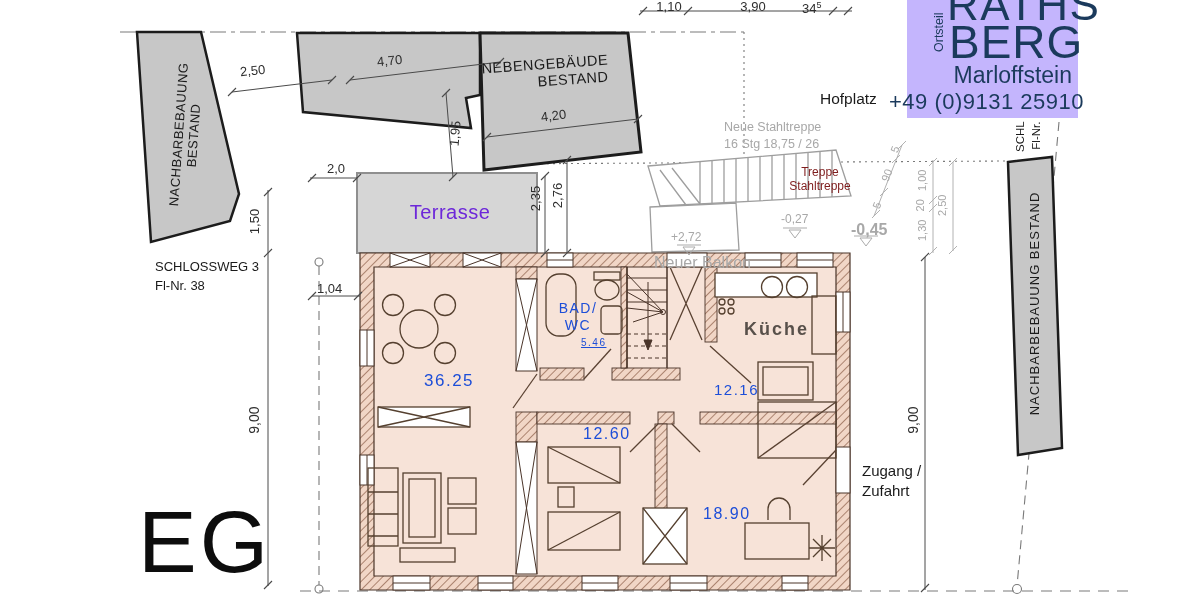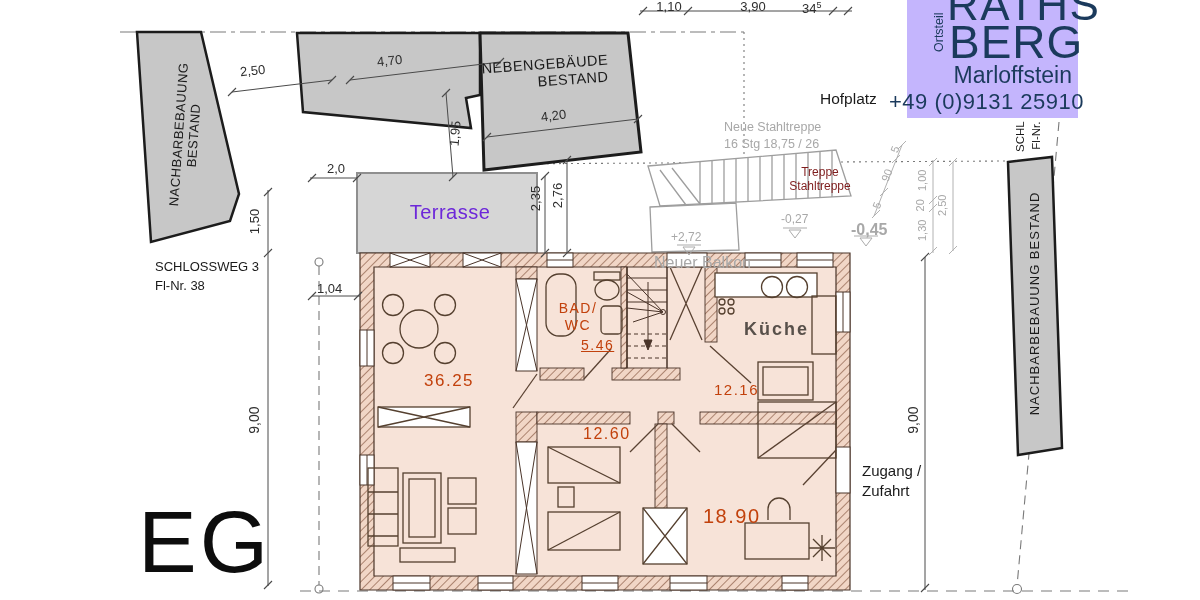--- a/index.html
+++ b/index.html
@@ -3,21 +3,21 @@
 <meta charset="utf-8">
 <style>
   html,body{margin:0;padding:0;background:#fff;}
   #stage{position:relative;width:1200px;height:600px;overflow:hidden;background:#ffffff;
          font-family:"Liberation Sans",sans-serif;}
   #drawing{position:absolute;left:0;top:0;}
   .lbl{position:absolute;white-space:nowrap;color:#1a1a1a;font-size:13px;line-height:1.15;}
   .ctr{text-align:center;}
   .rt{text-align:right;}
   .gray{color:#a8a8a8;}
-  .scan{color:#c2410c;letter-spacing:1.5px;}
+  .scan{color:#1d4ed8;letter-spacing:1.5px;}
   .dim{color:#2e2e2e;font-size:13px;}
   .sdim{color:#a8a8a8;font-size:11px;}
   .r90{transform:rotate(-90deg);}
   .r70{transform:rotate(-70deg);}
   .r86{transform:rotate(-86deg);}
   .sup{font-size:9px;vertical-align:super;}
   #logobox{position:absolute;left:907px;top:0;width:171px;height:118px;background:#c4b5fd;}
   #logobox .lbl{color:#1b3a5c;}
   .navy{color:#1b3a5c;}
 </style>
@@ -258,25 +258,25 @@
   <div>Zufahrt</div>
 </div>
 
 <div class="lbl" style="left:138px;top:498px;font-size:88px;letter-spacing:3px;color:#0d0d0d;line-height:1;">EG</div>
 
 <div class="lbl scan" style="left:424px;top:371px;font-size:17px;">36.25</div>
 <div class="lbl scan ctr" style="left:552px;top:300px;width:52px;font-size:14px;line-height:1.2;">
   <div>BAD/</div>
   <div>WC</div>
 </div>
-<div class="lbl scan" style="left:581px;top:337px;font-size:14px;text-decoration:underline;">5.46</div>
+<div class="lbl scan" style="left:581px;top:337px;font-size:10px;text-decoration:underline;">5.46</div>
 <div class="lbl" style="left:744px;top:319px;font-size:18px;font-weight:700;letter-spacing:2px;color:#58504a;">Küche</div>
 <div class="lbl scan" style="left:714px;top:381px;font-size:15px;">12.16</div>
 <div class="lbl scan" style="left:583px;top:425px;font-size:16px;">12.60</div>
-<div class="lbl scan" style="left:703px;top:505px;font-size:20px;">18.90</div>
+<div class="lbl scan" style="left:703px;top:505px;font-size:16px;">18.90</div>
 
 <div class="lbl dim" style="left:240px;top:64px;transform:rotate(-6deg);">2,50</div>
 <div class="lbl dim" style="left:377px;top:54px;transform:rotate(-6deg);">4,70</div>
 <div class="lbl dim" style="left:541px;top:109px;transform:rotate(-7deg);">4,20</div>
 <div class="lbl dim ctr" style="left:441px;top:126px;width:30px;transform:rotate(-85deg);">1,95</div>
 <div class="lbl dim" style="left:327px;top:162px;">2,0</div>
 <div class="lbl dim ctr" style="left:650px;top:0;width:38px;">1,10</div>
 <div class="lbl dim ctr" style="left:733px;top:0;width:40px;">3,90</div>
 <div class="lbl dim" style="left:802px;top:0;">
   <span>34</span><span class="sup">5</span>

